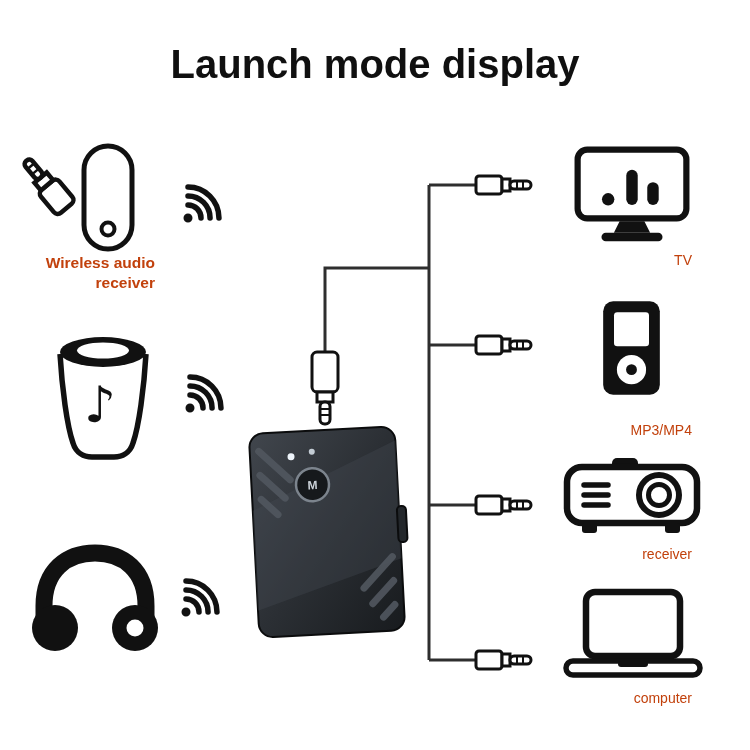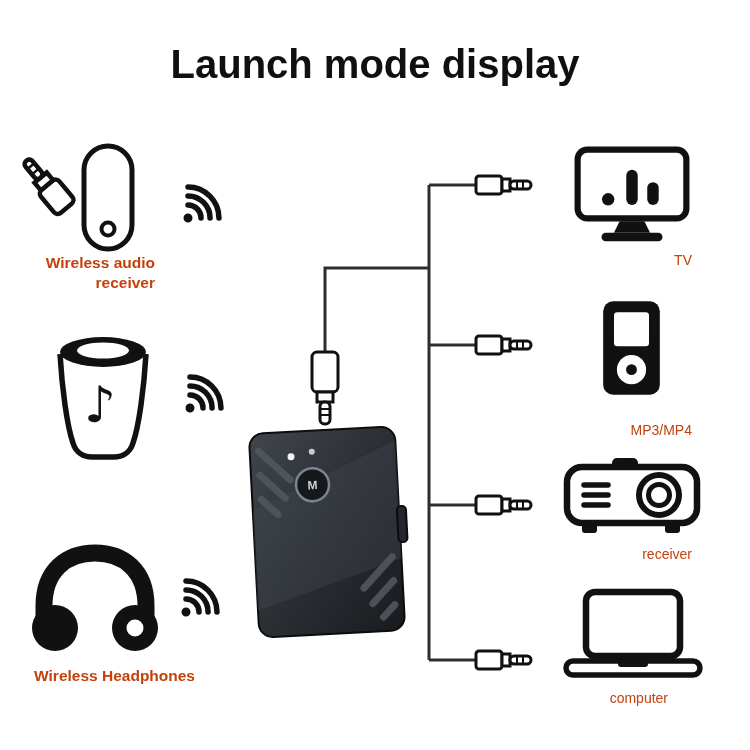--- a/index.html
+++ b/index.html
@@ -106,21 +106,20 @@
 
   <svg class="abs" style="left:30px;top:540px" width="130" height="118" viewBox="0 0 130 118">
     <path d="M14,88 L14,66 C14,30 37,13 65,13 C93,13 116,30 116,66 L116,88" fill="none" stroke="#111" stroke-width="17" stroke-linecap="round"></path>
     <circle cx="25" cy="88" r="23" fill="#111"></circle>
     <circle cx="105" cy="88" r="23" fill="#111"></circle>
     <circle cx="105" cy="88" r="8.5" fill="#fff"></circle>
   </svg>
   <svg class="abs" style="left:168px;top:562px" width="70" height="70" viewBox="0 0 70 70">
     <use href="#wifi" transform="translate(18,50) rotate(45)"></use>
   </svg>
-  <div class="lbl lbl-b" style="left:0px;top:666px;width:195px">Wireless Headphones</div>
 
   <svg class="abs" style="left:570px;top:143px" width="124" height="105" viewBox="0 0 130 110">
     <rect x="8" y="7" width="114" height="72" rx="10" fill="#fff" stroke="#111" stroke-width="6.5"></rect>
     <circle cx="40" cy="59" r="6.5" fill="#111"></circle>
     <rect x="59" y="28" width="12" height="37" rx="6" fill="#111"></rect>
     <rect x="81" y="41" width="12" height="24" rx="6" fill="#111"></rect>
     <path d="M52,82 L46,94 L84,94 L78,82 Z" fill="#111"></path>
     <rect x="33" y="94" width="64" height="9" rx="4.5" fill="#111"></rect>
   </svg>
   <div class="lbl lbl-r" style="left:572px;top:252px;width:120px">TV</div>
@@ -144,15 +143,15 @@
     <rect x="20" y="71" width="15" height="10" rx="3" fill="#111"></rect>
     <rect x="103" y="71" width="15" height="10" rx="3" fill="#111"></rect>
   </svg>
   <div class="lbl lbl-r" style="left:572px;top:546px;width:120px">receiver</div>
 
   <svg class="abs" style="left:558px;top:586px" width="150" height="98" viewBox="0 0 150 98">
     <rect x="28" y="6" width="94" height="64" rx="9" fill="#fff" stroke="#111" stroke-width="6.5"></rect>
     <rect x="8" y="75" width="134" height="14" rx="7" fill="#fff" stroke="#111" stroke-width="5.5"></rect>
     <rect x="60" y="75" width="30" height="6" rx="3" fill="#111"></rect>
   </svg>
-  <div class="lbl lbl-r" style="left:548px;top:690px;width:120px">computer</div>
+  <div class="lbl lbl-r" style="left:572px;top:690px;width:120px">computer</div>
 
 </div>
 
 </body></html>

